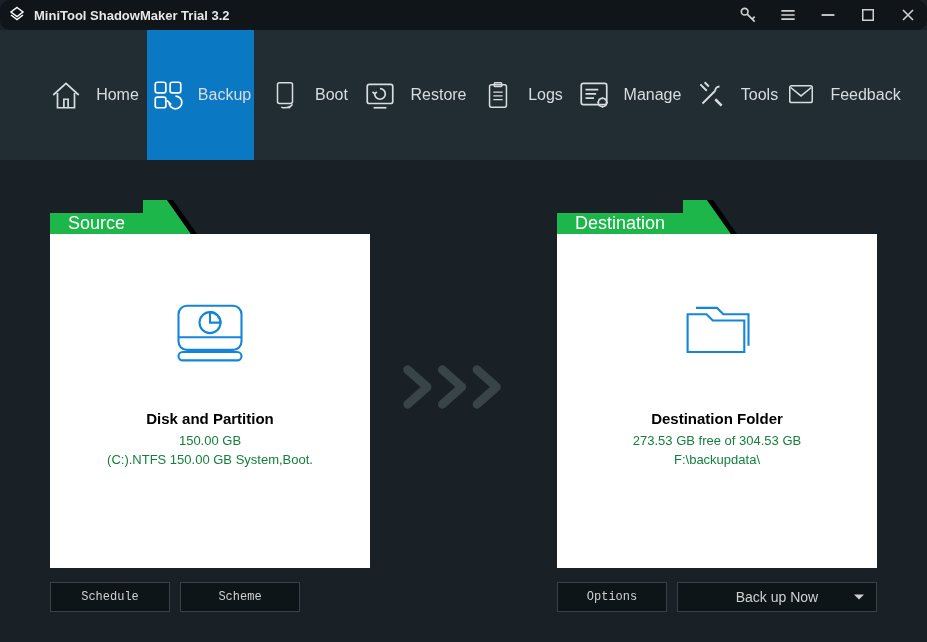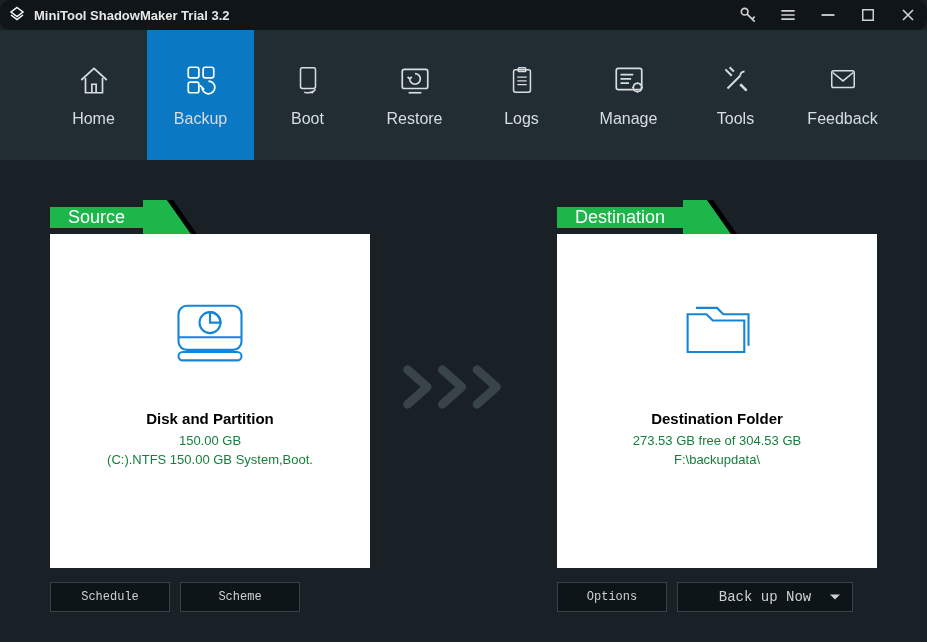--- a/index.html
+++ b/index.html
@@ -43,21 +43,21 @@
   font-size: 18px;
 }
 .navbar {
   height: 130px;
   background: #222d33;
   display: flex;
 }
 .nav-item {
   width: 107px;
   display: flex;
-  flex-direction: column;
+  flex-direction: row;
   align-items: center;
   justify-content: center;
   gap: 12px;
   cursor: pointer;
   color: #d8dde0;
 }
 .nav-item.active {
   background: #0a78c2;
 }
 .nav-item.first { margin-left: 40px; }
@@ -73,21 +73,21 @@
   display: flex;
   align-items: flex-start;
   gap: 0;
 }
 .panel-col {
   width: 320px;
 }
 .panel-header {
   height: 34px;
   display: flex;
-  align-items: center;
+  align-items: flex-end;
 }
 .panel-header-label {
   background: #1db64a;
   color: #fff;
   font-size: 18px;
   padding: 0 18px;
   display: flex;
   align-items: center;
   position: relative;
 }
@@ -136,21 +136,21 @@
   font-size: 12px;
   font-family: "Courier New", monospace;
   height: 30px;
   display: flex;
   align-items: center;
   justify-content: center;
   cursor: pointer;
   position: relative;
 }
 .btn-small { width: 120px; }
-.btn-wide { width: 176px; font-family: Liberation Mono, monospace; font-size: 14px;}
+.btn-wide { width: 200px; font-family: Liberation Sans, sans-serif; font-size: 14px;}
 .btn-wide .caret {
   position: absolute;
   right: 12px;
   top: 50%;
   transform: translateY(-50%);
   width: 0; height: 0;
   border-left: 5px solid transparent;
   border-right: 5px solid transparent;
   border-top: 5px solid #d0d0d0;
 }

